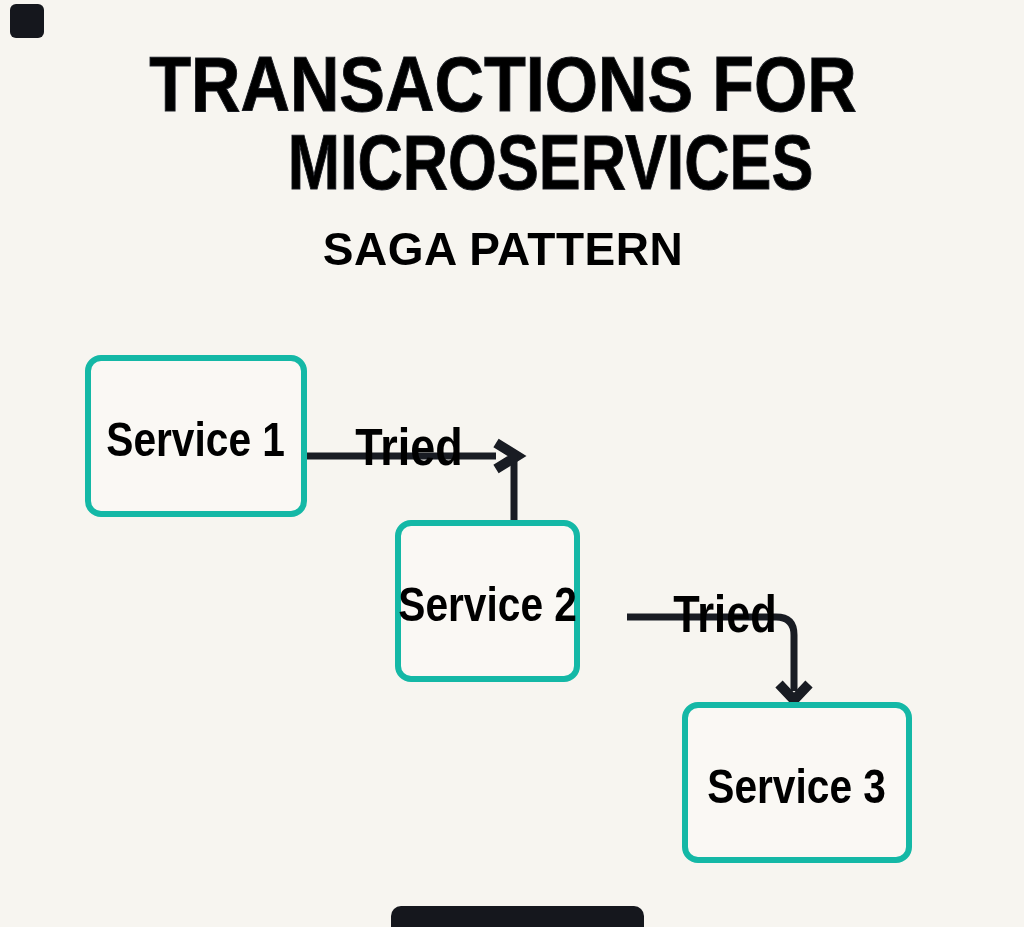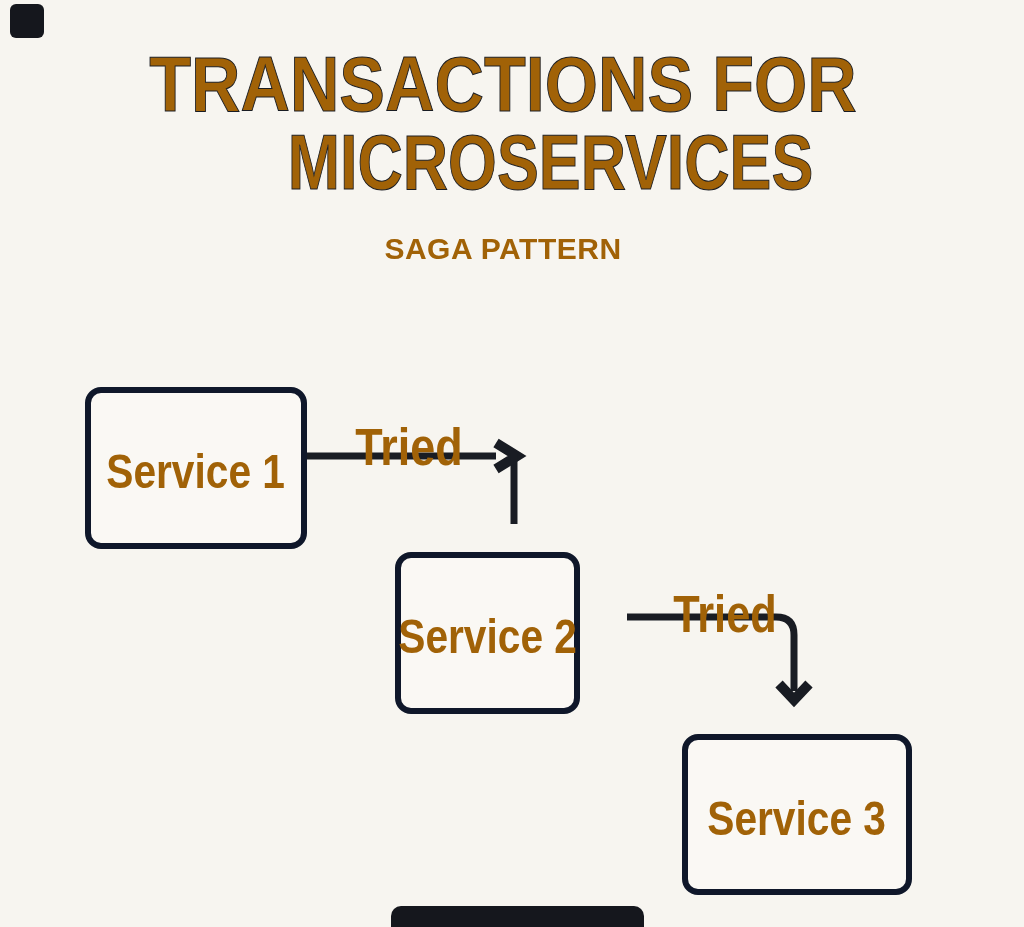--- a/index.html
+++ b/index.html
@@ -1,21 +1,21 @@
 <!DOCTYPE html>
 <html><head>
 <meta charset="utf-8">
 <style>
   html, body { margin: 0; padding: 0; }
   .canvas {
     position: relative;
     width: 1024px;
     height: 927px;
     background: #f7f5f0;
-    color: #a16207;
+    color: #000000;
     font-family: "Liberation Sans", sans-serif;
     overflow: hidden;
   }
   
   .title-line {
     position: absolute;
     left: 0;
     width: 1006px;
     text-align: center;
     font-size: 78px;
@@ -28,38 +28,37 @@
   .title-line-1 .squeeze { transform: scaleX(0.878); }
   .title-line-2 { top: 123px; padding-left: 48px; }
   .title-line-2 .squeeze { transform: scaleX(0.805); }
   .squeeze { display: inline-block; transform-origin: 50% 50%; white-space: nowrap; }
   .subtitle {
     position: absolute;
     top: 226px;
     left: 0;
     width: 1006px;
     text-align: center;
-    font-size: 30px;
+    font-size: 46px;
     line-height: 46px;
     font-weight: bold;
     letter-spacing: 0.5px;
     white-space: nowrap;
   }
   
   .node {
     position: absolute;
     box-sizing: border-box;
     background: #faf8f4;
-    border: 6px solid #0f172a;
+    border: 6px solid #14b8a6;
     border-radius: 16px;
     display: flex;
     align-items: center;
     justify-content: center;
     z-index: 2;
-    margin-top: 32px;
   }
   .node-label {
     font-size: 49px;
     font-weight: bold;
     white-space: nowrap;
     transform: scaleX(0.83);
     transform-origin: 50% 50%;
     margin-top: 6px;
   }
   .node-service-1 { left: 85px;  top: 355px; width: 222px; height: 162px; }

